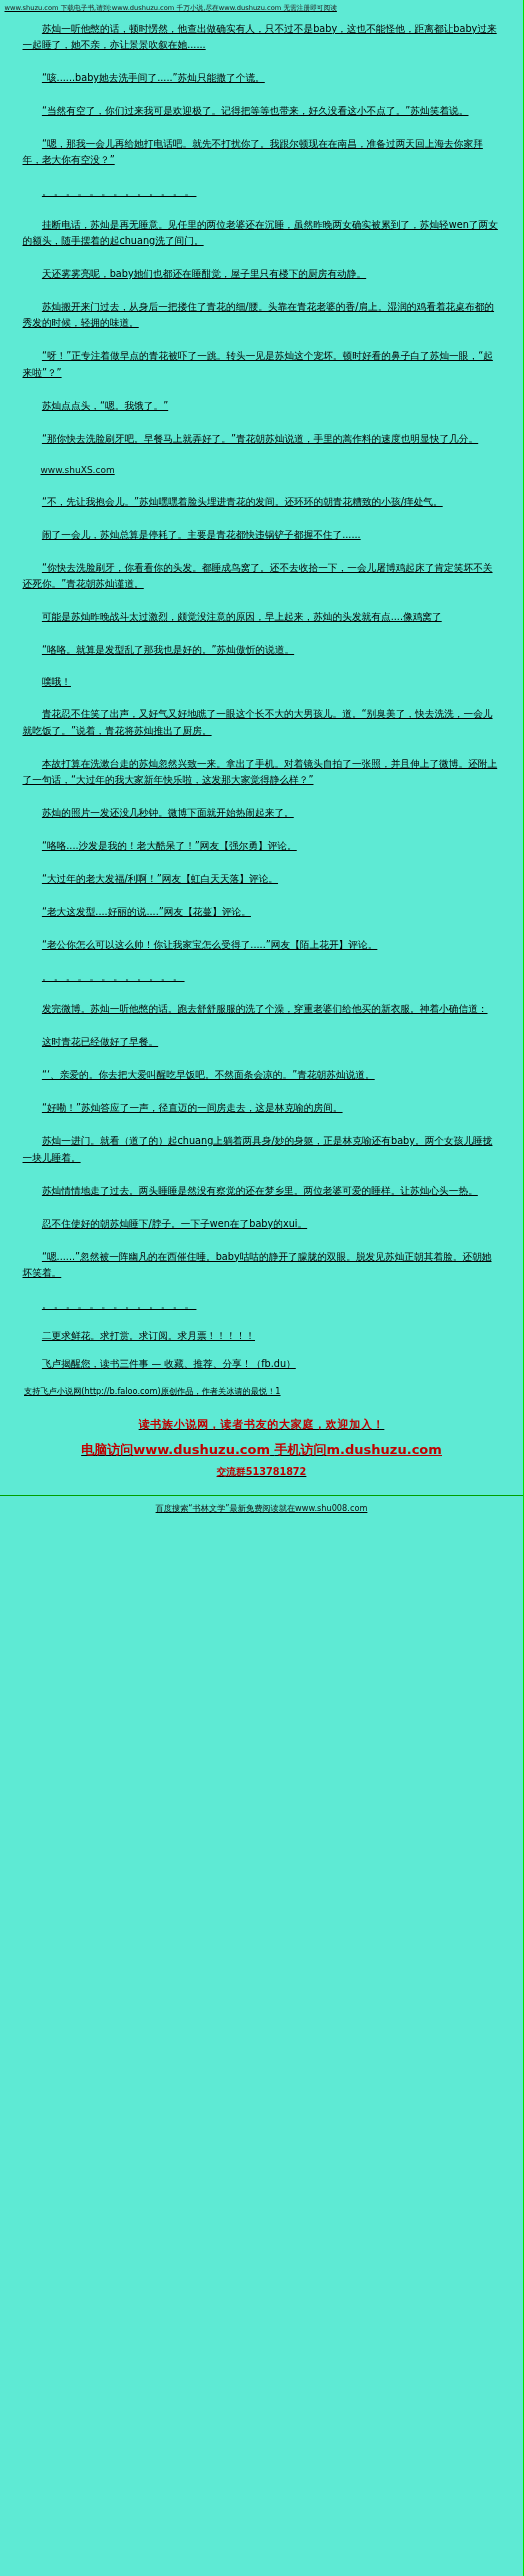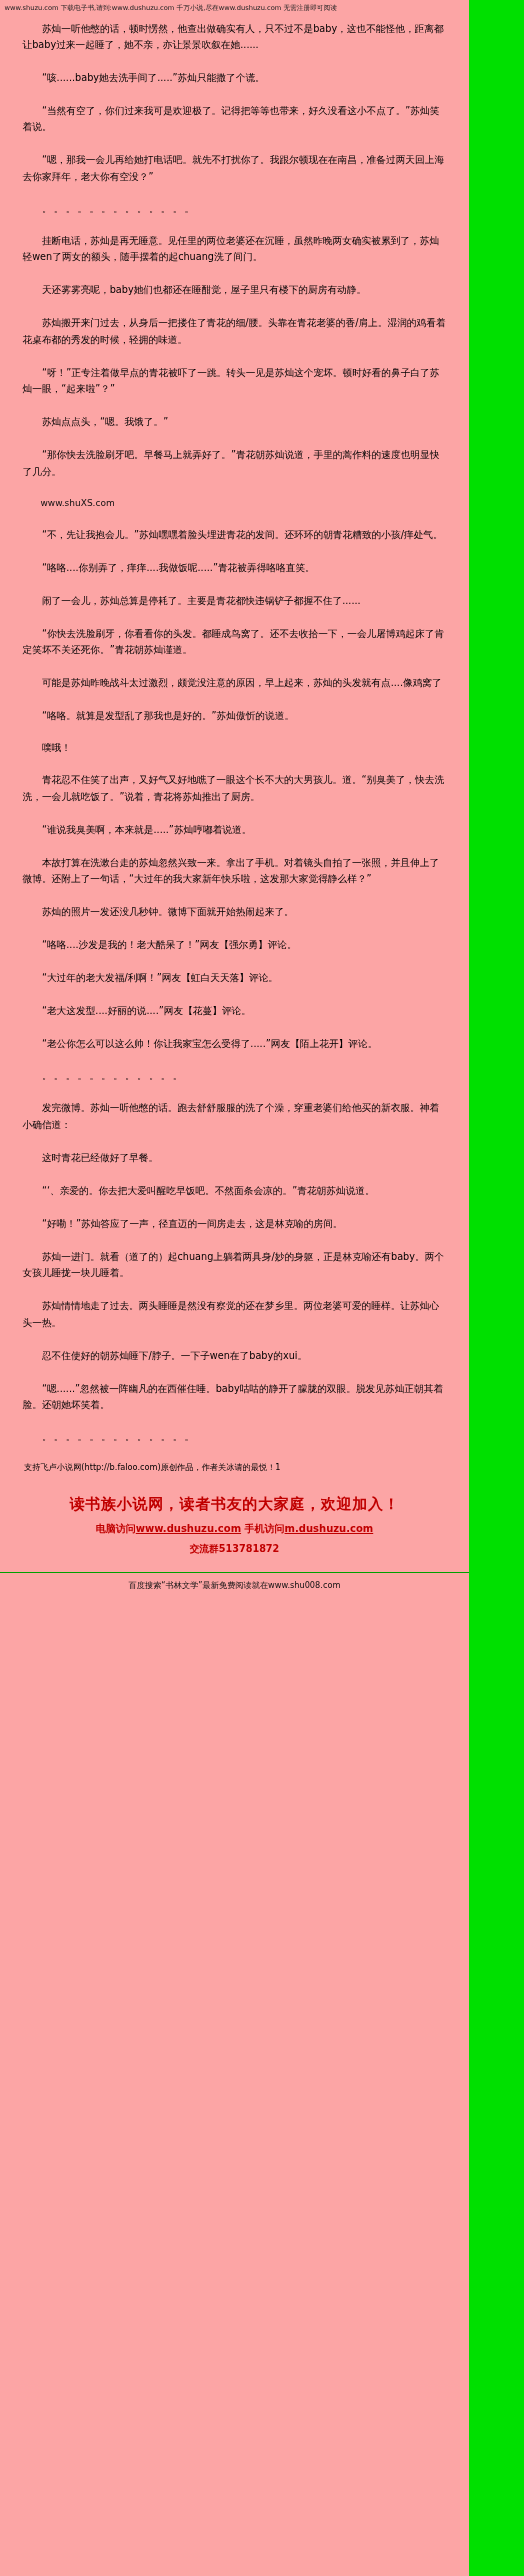--- a/index.html
+++ b/index.html
@@ -9,25 +9,26 @@
     background: #00e000;
     width: 525px;
   }
   body {
     font-family: "DejaVu Sans", "Liberation Sans", sans-serif;
     color: #000000;
     font-size: 9px;
     line-height: 1.5;
   }
   .page {
-    width: 469px;
+    width: 523px;
     min-height: 2576px;
-    background: #fca5a5;
+    background: #5eead4;
     position: relative;
     padding: 0;
+    text-decoration: underline;
   }
   .topbar {
     font-size: 6.7px;
     color: #222;
     padding: 3px 4.5px 0 4.5px;
     letter-spacing: 0px;
     white-space: nowrap;
     overflow: hidden;
   }
   .body-wrap {
@@ -86,28 +87,28 @@
     text-indent: 0;
     padding-left: 1.5px;
   }
   .footer-ad {
     margin-top: 19.5px;
     text-align: center;
     padding-bottom: 7.5px;
   }
   .footer-ad .fa-line {
     color: #c00000;
-    font-size: 15px;
+    font-size: 11px;
     font-weight: bold;
     margin: 0 0 6px 0;
     letter-spacing: 0.7px;
   }
   .footer-ad .fa-line2 {
     color: #c00000;
-    font-size: 10px;
+    font-size: 13px;
     font-weight: bold;
     margin: 0 0 6px 0;
   }
   .footer-ad .fa-line2 .u {
     text-decoration: underline;
   }
   .footer-ad .fa-line3 {
     color: #c00000;
     font-size: 9.7px;
     font-weight: bold;
@@ -136,46 +137,48 @@
         <p class="para">“嗯，那我一会儿再给她打电话吧。就先不打扰你了。我跟尔顿现在在南昌，准备过两天回上海去你家拜年，老大你有空没？”</p>
         <p class="dots">。。。。。。。。。。。。。</p>
         <p class="para">挂断电话，苏灿是再无睡意。见任里的两位老婆还在沉睡，虽然昨晚两女确实被累到了，苏灿轻wen了两女的额头，随手摆着的起chuang洗了间门。</p>
         <p class="para">天还雾雾亮呢，baby她们也都还在睡酣觉，屋子里只有楼下的厨房有动静。</p>
         <p class="para">苏灿搬开来门过去，从身后一把搂住了青花的细/腰。头靠在青花老婆的香/肩上。湿润的鸡看着花桌布都的秀发的时候，轻拥的味道。</p>
         <p class="para">“呀！”正专注着做早点的青花被吓了一跳。转头一见是苏灿这个宠坏。顿时好看的鼻子白了苏灿一眼，“起来啦”？”</p>
         <p class="para">苏灿点点头，“嗯。我饿了。”</p>
         <p class="para">“那你快去洗脸刷牙吧。早餐马上就弄好了。”青花朝苏灿说道，手里的蒿作料的速度也明显快了几分。</p>
         <p class="site">www.shuXS.com</p>
         <p class="para">“不，先让我抱会儿。”苏灿嘿嘿着脸头埋进青花的发间。还环环的朝青花糟致的小孩/痒处气。</p>
-        <p class="para">“咯咯....你别弄了，痒痒....我做饭呢.....”青花被弄得咯咯直笑。</p>
         <p class="para">闹了一会儿，苏灿总算是停耗了。主要是青花都快违锅铲子都握不住了......</p>
         <p class="para">“你快去洗脸刷牙，你看看你的头发。都睡成鸟窝了。还不去收拾一下，一会儿屠博鸡起床了肯定笑坏不关还死你。”青花朝苏灿谨道。</p>
         <p class="para">可能是苏灿昨晚战斗太过激烈，颇觉没注意的原因，早上起来，苏灿的头发就有点....像鸡窝了</p>
         <p class="para">“咯咯。就算是发型乱了那我也是好的。”苏灿傲忻的说道。</p>
         <p class="excl">噗哦！</p>
         <p class="para">青花忍不住笑了出声，又好气又好地瞧了一眼这个长不大的大男孩儿。道。“别臭美了，快去洗洗，一会儿就吃饭了。”说着，青花将苏灿推出了厨房。</p>
-        <p class="para">“谁说我臭美啊，本来就是.....”苏灿哼嘟着说道。</p>
         <p class="para">本故打算在洗漱台走的苏灿忽然兴致一来。拿出了手机。对着镜头自拍了一张照，并且伸上了微博。还附上了一句话，“大过年的我大家新年快乐啦，这发那大家觉得静么样？”</p>
         <p class="para">苏灿的照片一发还没几秒钟。微博下面就开始热闹起来了。</p>
         <p class="para">“咯咯....沙发是我的！老大酷呆了！”网友【强尔勇】评论。</p>
         <p class="para">“大过年的老大发福/利啊！”网友【虹白天天落】评论。</p>
         <p class="para">“老大这发型....好丽的说....”网友【花蔓】评论。</p>
         <p class="para">“老公你怎么可以这么帅！你让我家宝怎么受得了.....”网友【陌上花开】评论。</p>
         <p class="dots">。。。。。。。。。。。。</p>
         <p class="para">发完微博。苏灿一听他憋的话。跑去舒舒服服的洗了个澡，穿重老婆们给他买的新衣服。神着小确信道：</p>
         <p class="para">这时青花已经做好了早餐。</p>
         <p class="para">“‘、亲爱的。你去把大爱叫醒吃早饭吧。不然面条会凉的。”青花朝苏灿说道。</p>
         <p class="para">“好嘞！”苏灿答应了一声，径直迈的一间房走去，这是林克喻的房间。</p>
         <p class="para">苏灿一进门。就看（道了的）起chuang上躺着两具身/妙的身躯，正是林克喻还有baby。两个女孩儿睡拢一块儿睡着。</p>
         <p class="para">苏灿情情地走了过去。两头睡睡是然没有察觉的还在梦乡里。两位老婆可爱的睡样。让苏灿心头一热。</p>
         <p class="para">忍不住使好的朝苏灿睡下/脖子。一下子wen在了baby的xui。</p>
         <p class="para">“嗯......”忽然被一阵幽凡的在西催住唾。baby咕咕的静开了朦胧的双眼。脱发见苏灿正朝其着脸。还朝她坏笑着。</p>
         <p class="dots">。。。。。。。。。。。。。</p>
       </div>
 
+    <div class="appeal-block">
+      <p class="appeal">二更求鲜花。求打赏。求订阅。求月票！！！！！</p>
+      <p class="appeal">飞卢揭醒您，读书三件事 — 收藏、推荐、分享！（fb.du）</p>
+    </div>
 
     <div class="promo-block">
       <p class="promo-line small">支持飞卢小说网(http://b.faloo.com)原创作品，作者关冰请的最悦！1</p>
     </div>
 
     <div class="footer-ad">
       <div class="fa-line">读书族小说网，读者书友的大家庭，欢迎加入！</div>
       <div class="fa-line2">
         <span>电脑访问</span><span class="u">www.dushuzu.com</span>
         <span>手机访问</span><span class="u">m.dushuzu.com</span>

